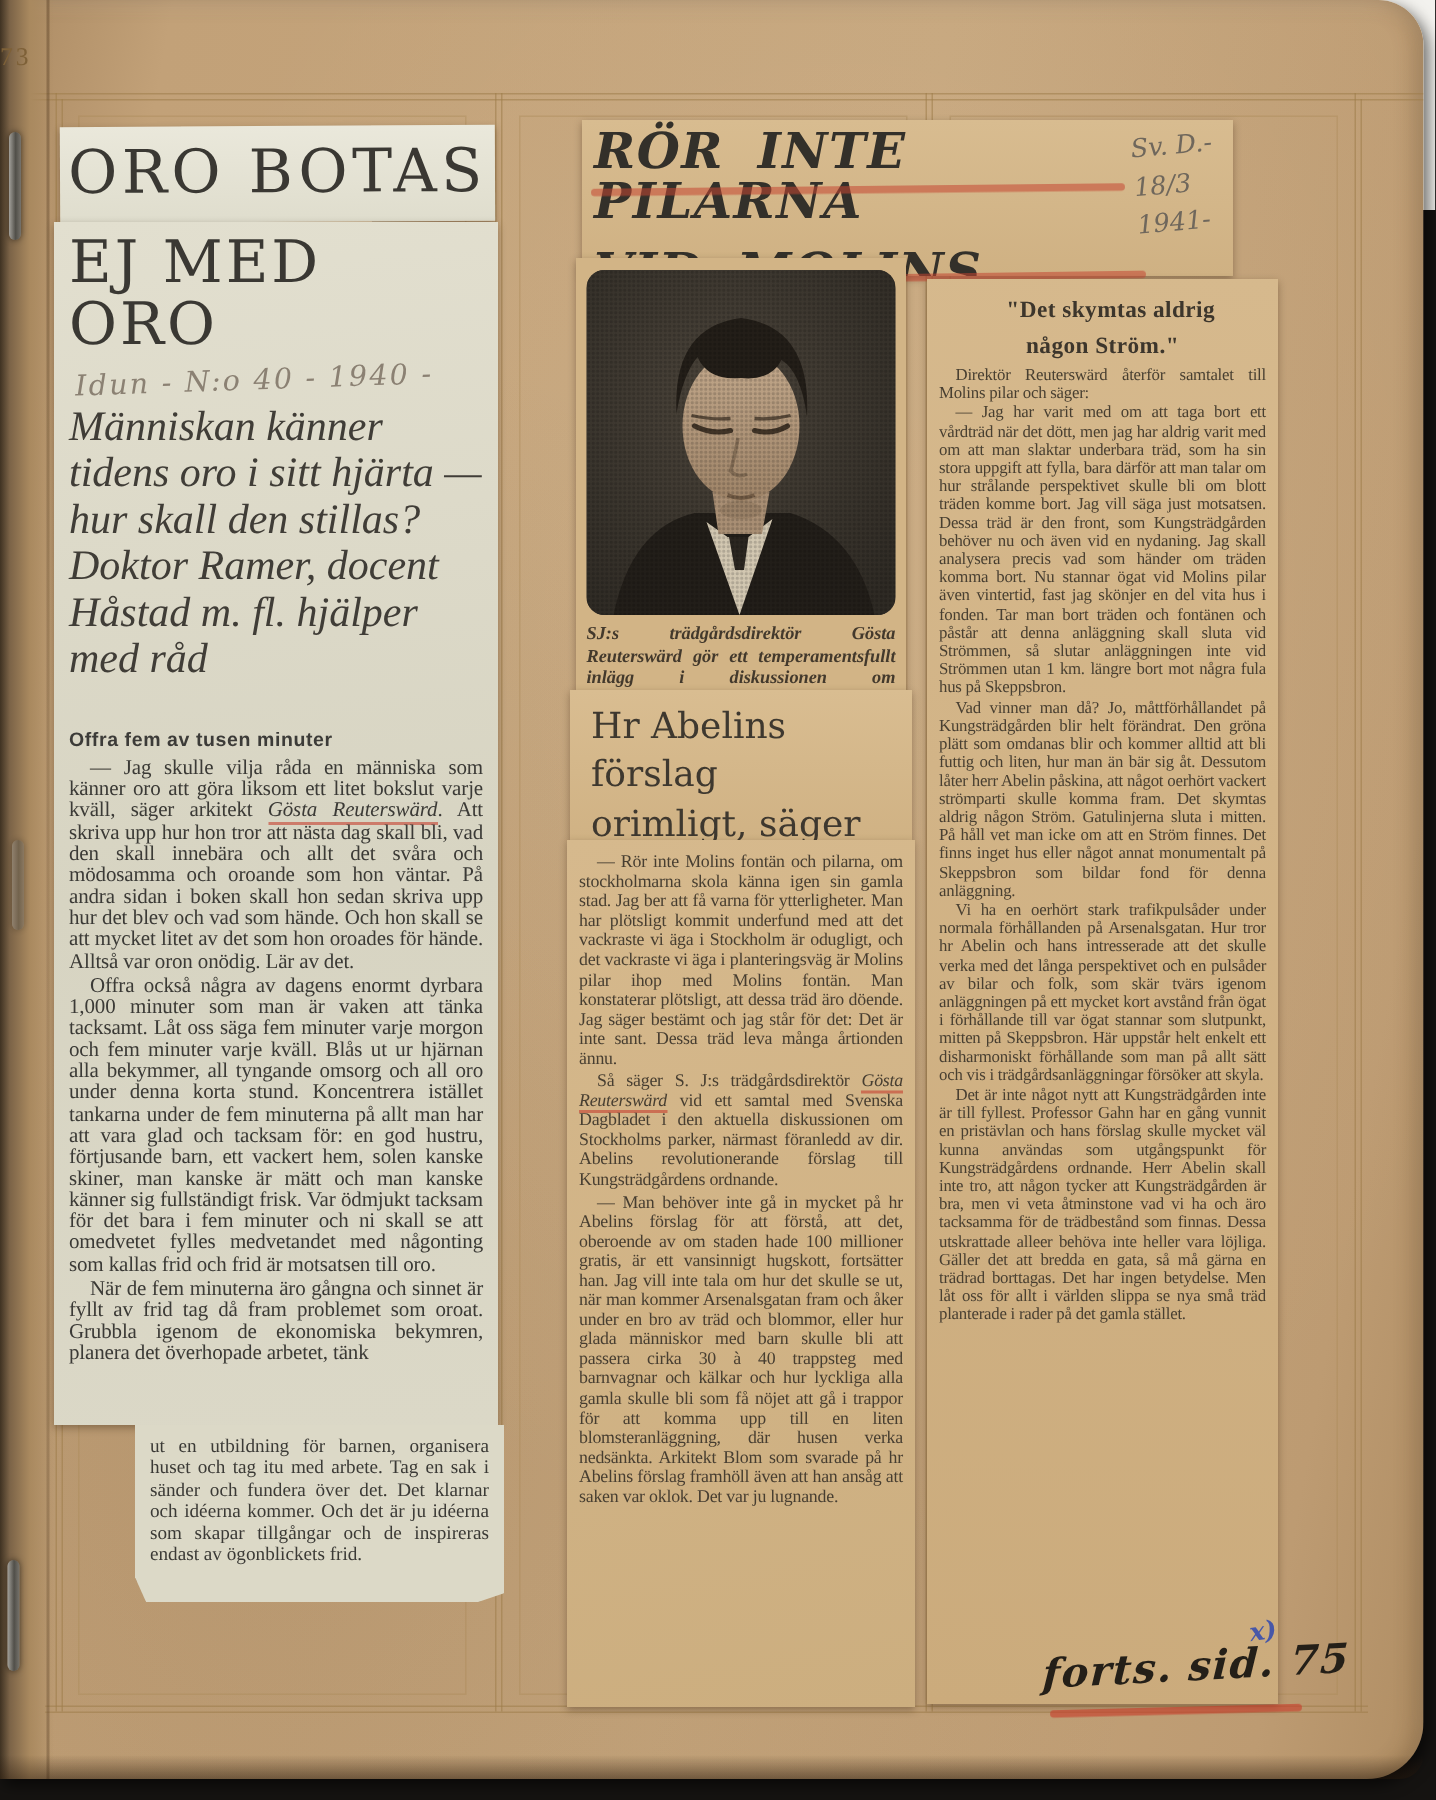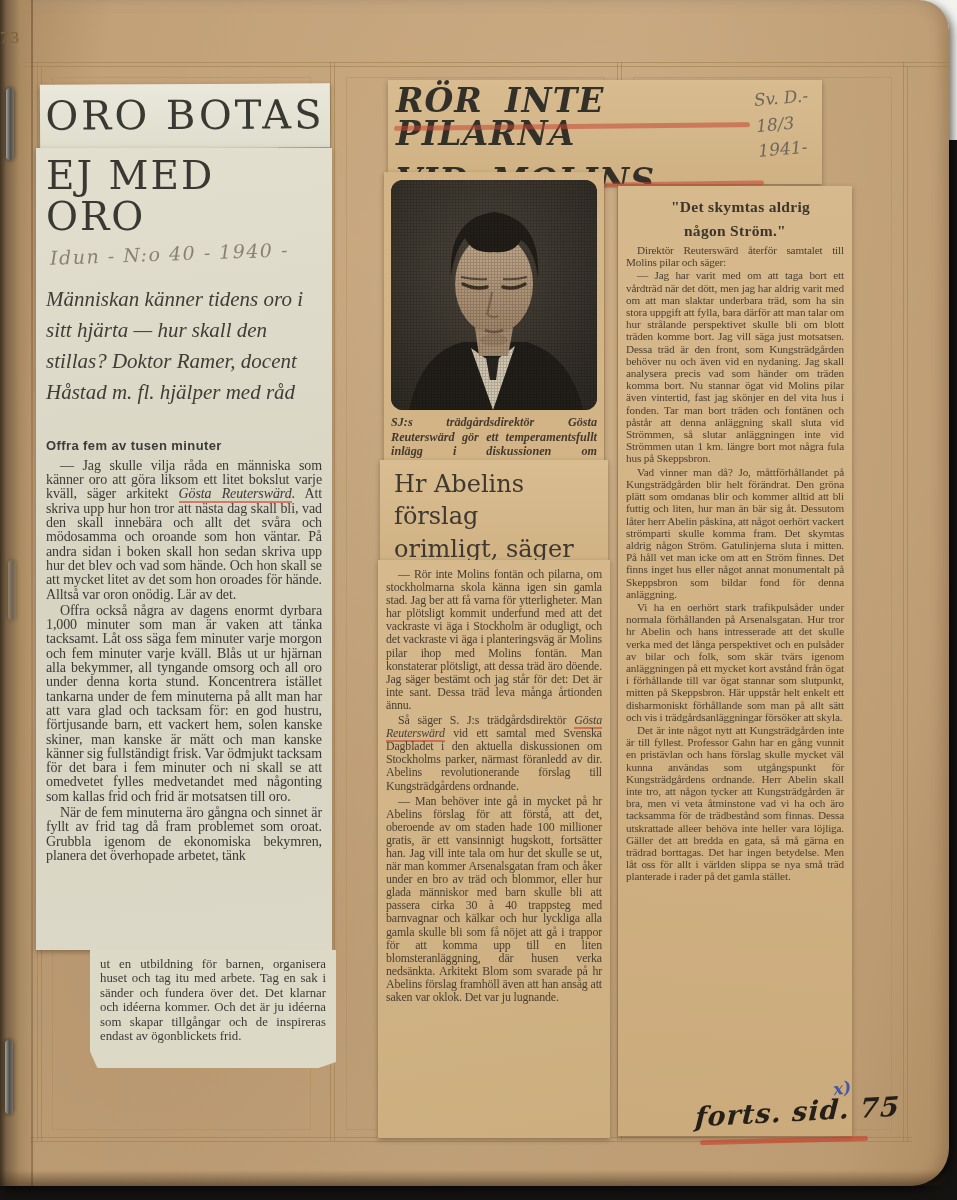--- a/index.html
+++ b/index.html
@@ -26,21 +26,21 @@
   .clip{position:absolute;box-shadow:0 2px 5px rgba(55,35,15,.38);overflow:hidden;}
   .gray-paper{background:linear-gradient(175deg,#e2dfcf,#d7d4c2 55%,#dbd8c7);}
   .tan-paper{background:linear-gradient(170deg,#d6b98d,#ccae7f);}
   
   .clip-oro1{left:40px;top:84px;width:290px;height:64px;background:linear-gradient(#eae8db,#dfddcd);transform:rotate(-0.3deg);}
   .oro-head{font-family:"DejaVu Serif",serif;font-size:40px;color:#3a3833;letter-spacing:3px;text-align:center;line-height:62px;}
   .clip-oro2{left:36px;top:148px;width:296px;height:802px;padding:8px 10px;box-sizing:border-box;}
   .oro-head2{font-family:"DejaVu Serif",serif;font-size:39px;color:#3a3833;letter-spacing:2px;line-height:1.05;}
   .hand-pencil{font-family:"DejaVu Serif",serif;font-style:italic;color:#8b8173;}
   .idun{font-size:19px;letter-spacing:1.5px;transform:rotate(-2deg);margin:4px 0 2px 4px;}
-  .lede{font-style:italic;font-size:21px;line-height:31px;color:#403d37;margin-top:20px;}
+  .lede{font-style:italic;font-size:28px;line-height:31px;color:#403d37;margin-top:5px;}
   .sec-head{font-family:"Liberation Sans",sans-serif;font-weight:bold;font-size:13px;letter-spacing:.4px;color:#3c3b38;margin:30px 0 6px 0;}
   .np{margin:0;text-align:justify;color:#3b3a36;}
   .left-body{font-size:14px;line-height:14.3px;letter-spacing:-0.1px;}
   .left-body p{text-indent:14px;margin:0 0 2px 0;}
   .red-ul{font-style:italic;border-bottom:2px solid rgba(198,64,46,.6);}
   .clip-oro3{left:90px;top:950px;width:246px;height:118px;background:#dcd9c7;padding:7px 10px;box-sizing:border-box;
     font-size:12.8px;line-height:14.4px;text-align:justify;color:#3b3a36;
     clip-path:polygon(0 0,100% 0,100% 95%,93% 100%,3% 100%,0 86%);font-family:Liberation Serif, serif;}
   
   .clip-headline{left:388px;top:80px;width:434px;height:104px;background:linear-gradient(#d8bc90,#cfb183);padding:4px 16px 0 8px;box-sizing:border-box;}

